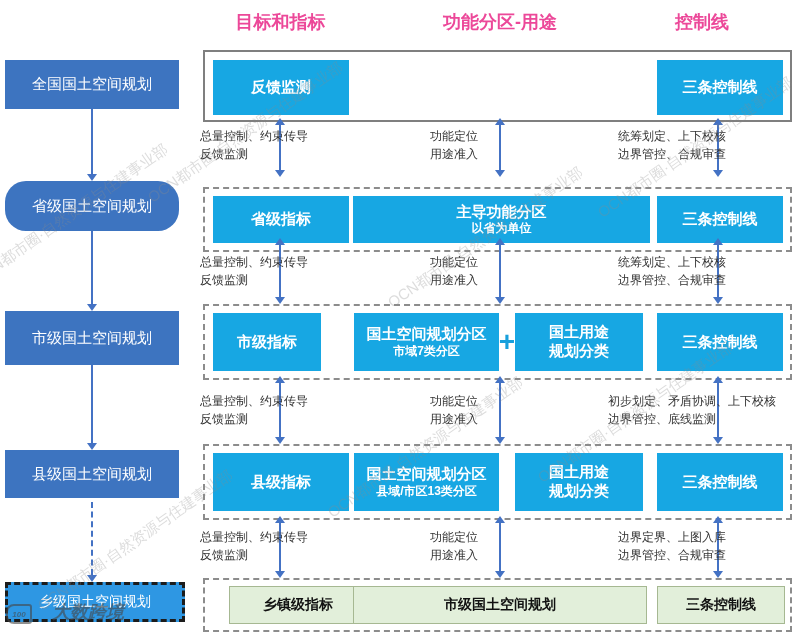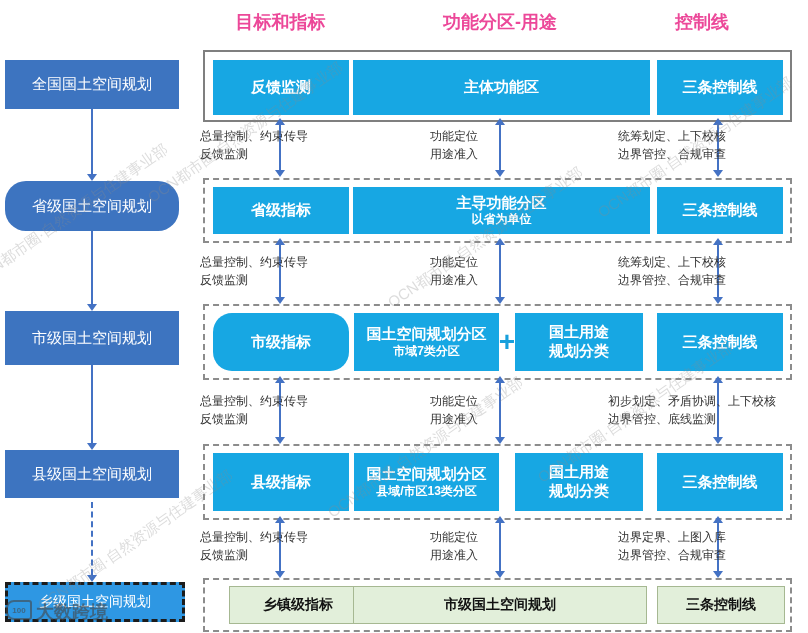--- a/index.html
+++ b/index.html
@@ -34,22 +34,22 @@
   .darrow .line { width:2px; flex:1; background:#4472c4; }
   .sarrow .line { width:0; flex:1; border-left:2px solid #4472c4; }
   .sarrow.dashedline .line { border-left-style:dashed; }
   .tri-up   { width:0; height:0; border-left:5px solid transparent; border-right:5px solid transparent; border-bottom:7px solid #4472c4; }
   .tri-down { width:0; height:0; border-left:5px solid transparent; border-right:5px solid transparent; border-top:7px solid #4472c4; }
 
   .annot { position:absolute; text-align:left; font-size:12px; line-height:18px; color:#333333; z-index:4; }
 
   .wm { position:absolute; white-space:nowrap; font-size:15px; color:rgba(140,140,140,0.30);
         transform:rotate(-35deg); transform-origin:0 50%; z-index:5; pointer-events:none; }
-  .wm-corner { position:absolute; left:6px; top:600px; display:flex; align-items:flex-start; gap:4px;
-               color:rgba(70,70,70,0.60); font-size:18px; font-weight:bold; z-index:6; }
+  .wm-corner { position:absolute; left:6px; top:600px; display:flex; align-items:flex-end; gap:20px;
+               color:rgba(70,70,70,0.60); font-size:18px; font-weight:bold; z-index:6;font-style:italic; }
   .wm-corner .badge { display:inline-flex; align-items:center; justify-content:center;
                       width:22px; height:16px; border:2px solid rgba(70,70,70,0.60);
                       border-radius:8px 3px 3px 8px; font-size:8px; font-weight:bold; }
 </style>
 </head>
 <body>
 
 <div id="stage">
 
   <div class="col-header" style="left:208px;width:145px;">目标和指标</div>
@@ -76,23 +76,20 @@
     </div>
   <div class="sarrow dashedline" style="left:86px;top:502px;height:80px;">
       <div class="line"></div>
       <div class="tri-down"></div>
     </div>
 
   <div class="rowbox solid first" style="top:50px;height:68px;">
     <div class="cyan" style="left:8px;width:136px;">
         <span class="main">反馈监测</span>
       </div>
-    <div class="cyan" style="left:148px;width:297px;">
-        <span class="main">主体功能区</span>
-      </div>
     <div class="cyan" style="left:452px;width:126px;">
         <span class="main">三条控制线</span>
       </div>
   </div>
 
   <div class="darrow" style="left:274px;top:118px;height:59px;">
       <div class="tri-up"></div>
       <div class="line"></div>
       <div class="tri-down"></div>
     </div>
@@ -112,21 +109,21 @@
   </div>
   <div class="annot" style="left:430px;width:140px;top:127px;">
     <div>功能定位</div>
     <div>用途准入</div>
   </div>
   <div class="annot" style="left:618px;width:200px;top:127px;">
     <div>统筹划定、上下校核</div>
     <div>边界管控、合规审查</div>
   </div>
 
-  <div class="rowbox dashed" style="top:178px;height:61px;">
+  <div class="rowbox dashed" style="top:187px;height:61px;">
     <div class="cyan" style="left:8px;width:136px;">
         <span class="main">省级指标</span>
       </div>
     <div class="cyan" style="left:148px;width:297px;">
       <span class="main">主导功能分区</span>
       <span class="sub">以省为单位</span>
     </div>
     <div class="cyan" style="left:452px;width:126px;">
         <span class="main">三条控制线</span>
       </div>
@@ -154,21 +151,21 @@
   <div class="annot" style="left:430px;width:140px;top:253px;">
     <div>功能定位</div>
     <div>用途准入</div>
   </div>
   <div class="annot" style="left:618px;width:200px;top:253px;">
     <div>统筹划定、上下校核</div>
     <div>边界管控、合规审查</div>
   </div>
 
   <div class="rowbox dashed" style="top:304px;height:72px;">
-    <div class="cyan" style="left:8px;width:136px;border-radius:19px;">
+    <div class="cyan" style="left:8px;width:108px;">
         <span class="main">市级指标</span>
       </div>
     <div class="cyan" style="left:149px;width:145px;">
       <span class="main">国土空间规划分区</span>
       <span class="sub">市域7类分区</span>
     </div>
     <div class="plus" style="left:294px;width:16px;">+</div>
     <div class="cyan" style="left:310px;width:128px;">
       <span class="main">国土用途</span>
       <span class="main">规划分类</span>

